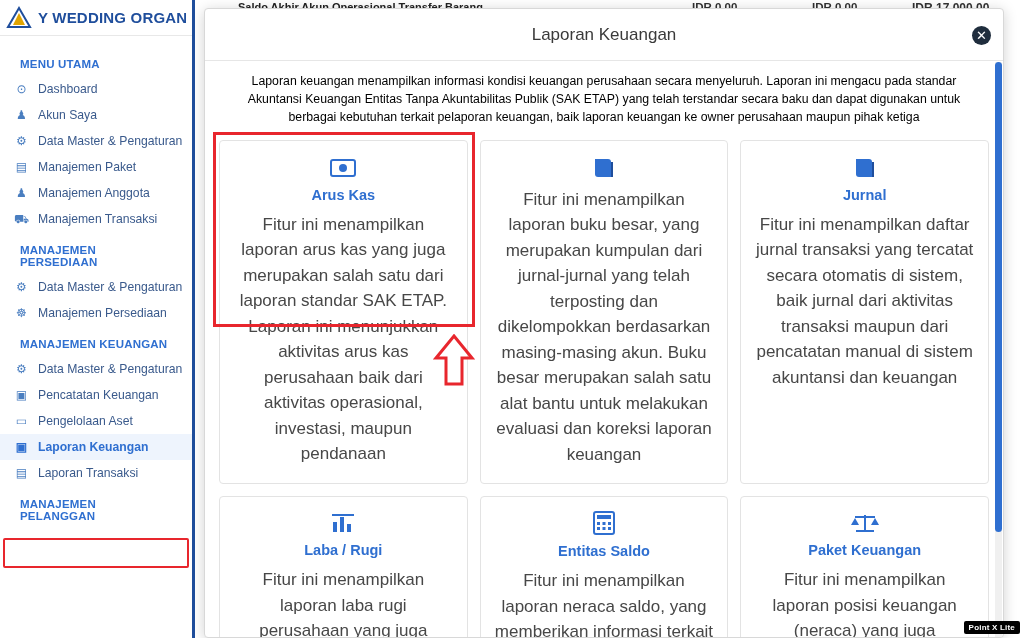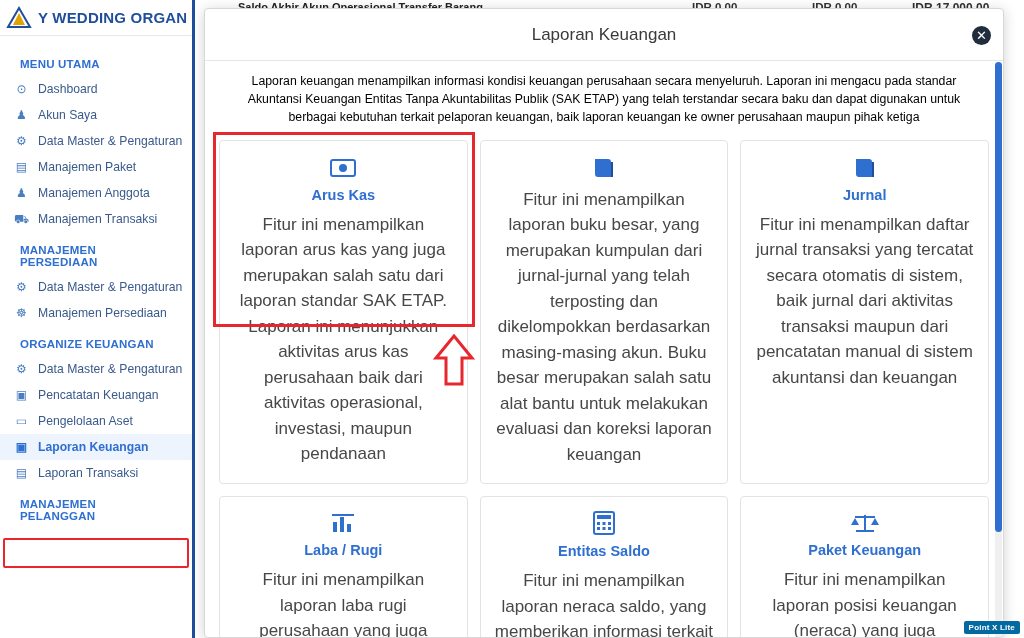--- a/index.html
+++ b/index.html
@@ -228,21 +228,21 @@
     left: 0; top: 0;
     width: 7px; height: 470px;
     background: #2f6fd0;
     border-radius: 4px;
   }
 
   
   .badge {
     position: absolute;
     right: 4px; bottom: 4px;
-    background: #0369a1;
+    background: #000000;
     color: #fff;
     font-size: 8px;
     padding: 2px 5px;
     border-radius: 2px;
     font-weight: bold;
     letter-spacing: .2px;
   }
 </style>
 </head>
 <body>
@@ -300,21 +300,21 @@
     <div class="nav-section">MANAJEMEN PERSEDIAAN</div>
     <div class="nav-item">
       <span class="ic">⚙</span>
       <span>Data Master &amp; Pengaturan</span>
     </div>
     <div class="nav-item">
       <span class="ic">☸</span>
       <span>Manajemen Persediaan</span>
     </div>
 
-    <div class="nav-section">ORGANIZE KEUANGAN</div>
+    <div class="nav-section">MANAJEMEN KEUANGAN</div>
     <div class="nav-item">
       <span class="ic">⚙</span>
       <span>Data Master &amp; Pengaturan</span>
     </div>
     <div class="nav-item">
       <span class="ic">▣</span>
       <span>Pencatatan Keuangan</span>
     </div>
     <div class="nav-item">
       <span class="ic">▭</span>

